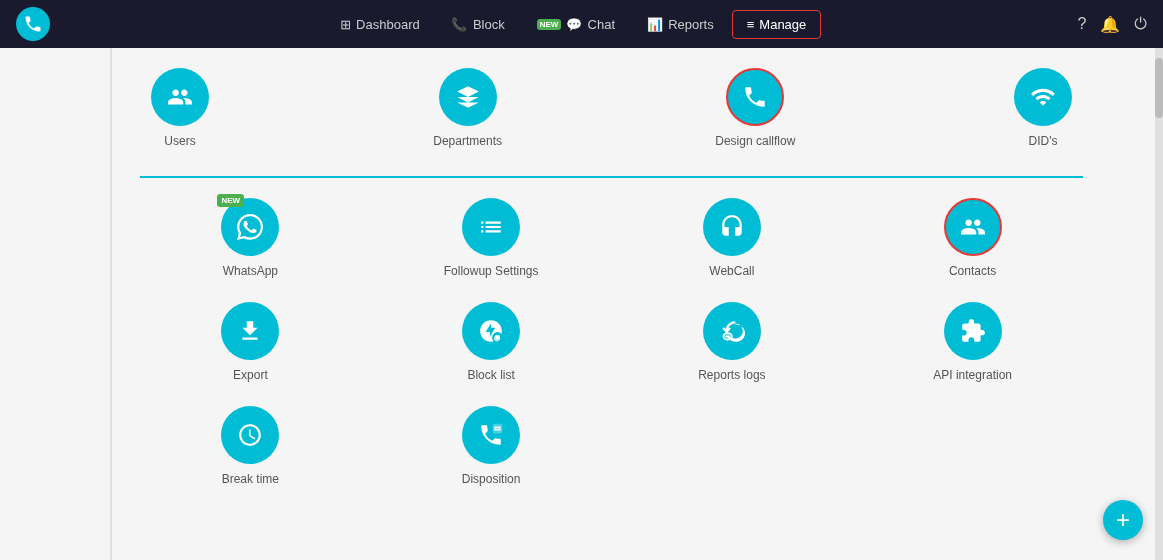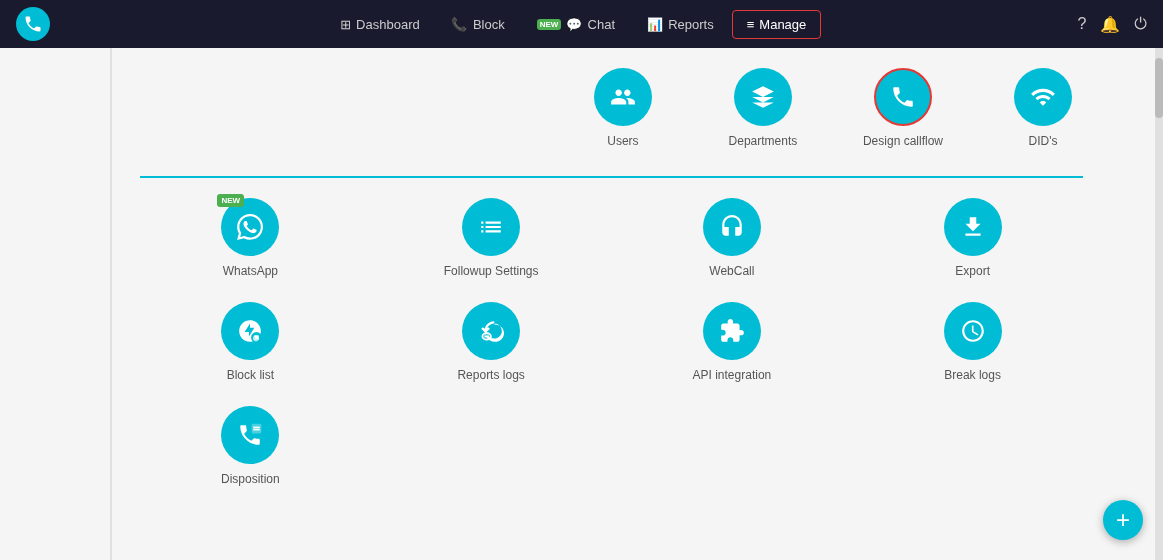--- a/index.html
+++ b/index.html
@@ -79,21 +79,21 @@
       height: calc(560px - 48px);
       overflow-y: auto;
       padding: 20px 80px 20px 140px;
       position: relative;
     }
 
     
     .top-icons-row {
       display: flex;
       gap: 60px;
-      justify-content: flex-end;
+      justify-content: space-between;
       margin-bottom: 28px;
     }
 
     .icon-item {
       display: flex;
       flex-direction: column;
       align-items: center;
       gap: 8px;
       cursor: pointer;
       min-width: 80px;
@@ -324,20 +324,28 @@
 
       <div class="func-item">
         <div class="icon-circle">
           <svg width="26" height="26" viewBox="0 0 24 24" fill="white">
               <path d="M12 1c-4.97 0-9 4.03-9 9v7c0 1.66 1.34 3 3 3h3v-8H5v-2c0-3.87 3.13-7 7-7s7 3.13 7 7v2h-4v8h3c1.66 0 3-1.34 3-3v-7c0-4.97-4.03-9-9-9z"></path>
             </svg>
         </div>
         <span class="icon-label">WebCall</span>
       </div>
 
+      <div class="func-item contacts-selected">
+        <div class="icon-circle" style="border: 2.5px solid #e53935;">
+          <svg width="26" height="26" viewBox="0 0 24 24" fill="white">
+              <path d="M16 11c1.66 0 2.99-1.34 2.99-3S17.66 5 16 5c-1.66 0-3 1.34-3 3s1.34 3 3 3zm-8 0c1.66 0 2.99-1.34 2.99-3S9.66 5 8 5C6.34 5 5 6.34 5 8s1.34 3 3 3zm0 2c-2.33 0-7 1.17-7 3.5V19h14v-2.5c0-2.33-4.67-3.5-7-3.5zm8 0c-.29 0-.62.02-.97.05 1.16.84 1.97 1.97 1.97 3.45V19h6v-2.5c0-2.33-4.67-3.5-7-3.5z"></path>
+            </svg>
+        </div>
+        <span class="icon-label">Contacts</span>
+      </div>
 
       <div class="func-item">
         <div class="icon-circle">
           <svg width="26" height="26" viewBox="0 0 24 24" fill="white">
               <path d="M19 9h-4V3H9v6H5l7 7 7-7zM5 18v2h14v-2H5z"></path>
             </svg>
         </div>
         <span class="icon-label">Export</span>
       </div>
 
@@ -373,21 +381,21 @@
         </div>
         <span class="icon-label">API integration</span>
       </div>
 
       <div class="func-item">
         <div class="icon-circle">
           <svg width="26" height="26" viewBox="0 0 24 24" fill="white">
               <path d="M11.99 2C6.47 2 2 6.48 2 12s4.47 10 9.99 10C17.52 22 22 17.52 22 12S17.52 2 11.99 2zM12 20c-4.42 0-8-3.58-8-8s3.58-8 8-8 8 3.58 8 8-3.58 8-8 8zm.5-13H11v6l5.25 3.15.75-1.23-4.5-2.67V7z"></path>
             </svg>
         </div>
-        <span class="icon-label">Break logs</span>
+        <span class="icon-label">Break time</span>
       </div>
 
       <div class="func-item">
         <div class="icon-circle">
           <svg width="26" height="26" viewBox="0 0 24 24" fill="white">
               <path d="M6.62 10.79c1.44 2.83 3.76 5.14 6.59 6.59l2.2-2.2c.27-.27.67-.36 1.02-.24 1.12.37 2.33.57 3.57.57.55 0 1 .45 1 1V20c0 .55-.45 1-1 1-9.39 0-17-7.61-17-17 0-.55.45-1 1-1h3.5c.55 0 1 .45 1 1 0 1.25.2 2.45.57 3.57.11.35.03.74-.25 1.02l-2.2 2.2z"></path>
               <rect x="14" y="2" width="8" height="8" rx="1" fill="white" opacity="0.3" stroke="white" stroke-width="1"></rect>
               <line x1="15" y1="5" x2="21" y2="5" stroke="white" stroke-width="1.5"></line>
               <line x1="15" y1="7" x2="21" y2="7" stroke="white" stroke-width="1.5"></line>
             </svg>

